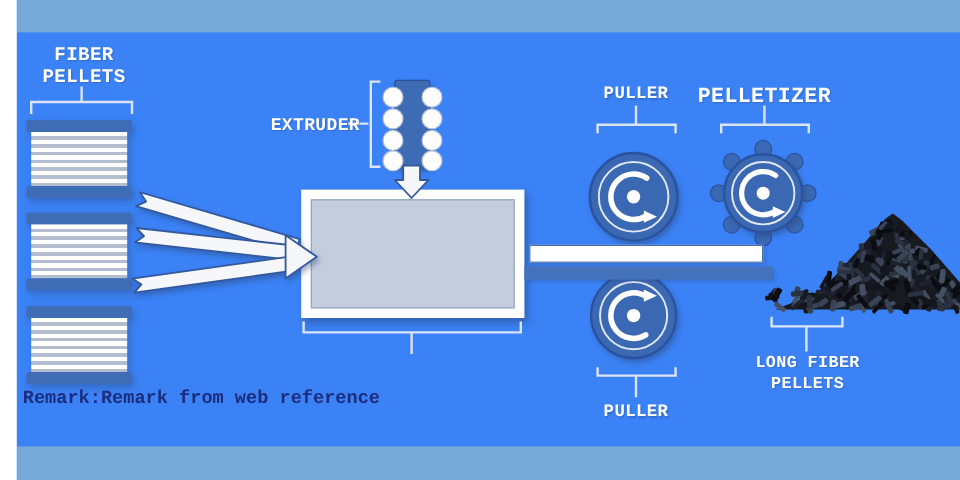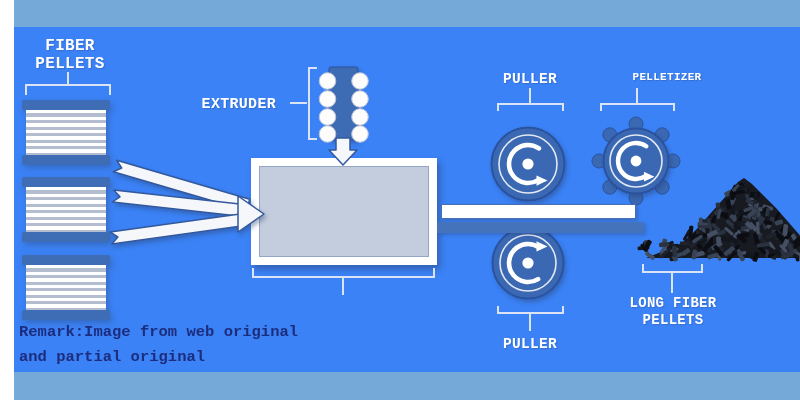--- a/index.html
+++ b/index.html
@@ -32,24 +32,24 @@
   .strand-blue{position:absolute; left:423px; top:222px; width:207px; height:11px;
        background:#4473bb; box-shadow:2px 2px 3px rgba(40,60,100,.3);}
 
   svg.overlay{position:absolute; left:0; top:0;}
 
   
   .lbl{position:absolute; color:#ffffff; font-weight:bold; text-align:center;
        text-shadow:1px 1px 1px rgba(30,50,90,.25); letter-spacing:.3px;}
   .lbl span{display:block;}
   .fiber-label{left:0; top:38px; width:112px; font-size:16px; line-height:1.12;}
-  .extruder-label{left:172px; top:96px; width:90px; font-size:15px; text-align:right;}
+  .extruder-label{left:196px; top:96px; width:90px; font-size:15px; text-align:right;}
   .die-label{left:229px; top:299px; width:200px; font-size:15px;}
   .puller-top-label{left:466px; top:71px; width:100px; font-size:14.5px;}
-  .pelletizer-label{left:591px; top:71px; width:124px; font-size:11px;}
+  .pelletizer-label{left:561px; top:71px; width:124px; font-size:18px;}
   .puller-bottom-label{left:466px; top:336px; width:100px; font-size:14.5px;}
   .pellets-label{left:600px; top:295px; width:118px; font-size:14px; line-height:1.2;}
   .remark{position:absolute; left:5px; top:320px; color:#1c2d7e; font-weight:bold;
           font-size:15.5px; line-height:25px; text-align:left;}
 </style>
 </head>
 <body>
 
 <div class="canvas">
 
@@ -340,17 +340,16 @@
   <div class="lbl extruder-label">EXTRUDER</div>
   <div class="lbl puller-top-label">PULLER</div>
   <div class="lbl pelletizer-label">PELLETIZER</div>
   <div class="lbl puller-bottom-label">PULLER</div>
   <div class="lbl pellets-label">
     <span>LONG FIBER</span>
     <span>PELLETS</span>
   </div>
 
   <div class="remark">
-    <div>Remark:Image from web original</div>
-    <div>and partial original</div>
+    <div>Remark:Remark from web reference</div>
   </div>
 
 </div>
 
 </body></html>

